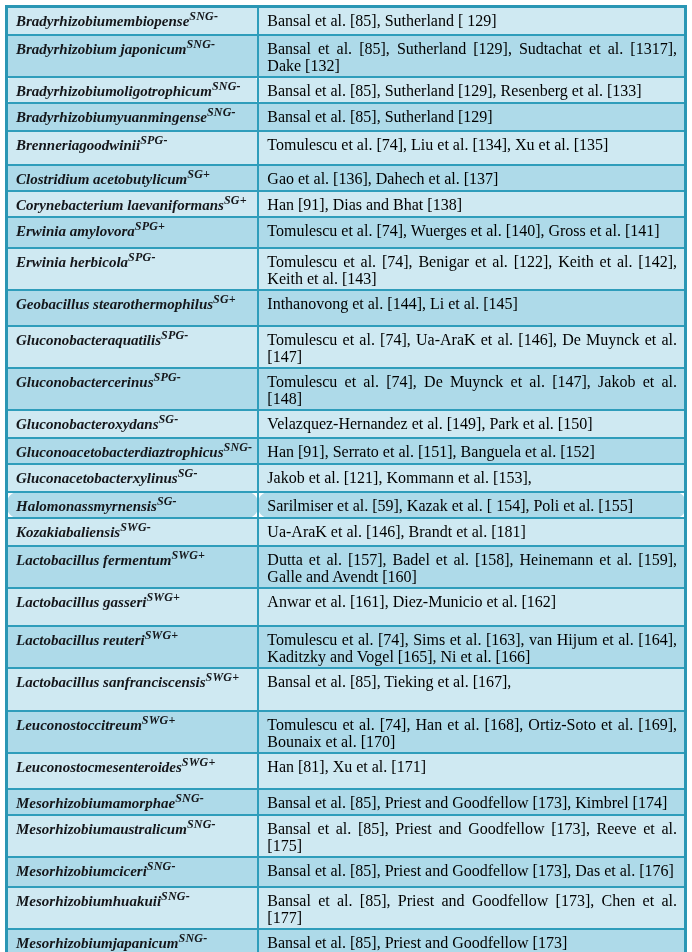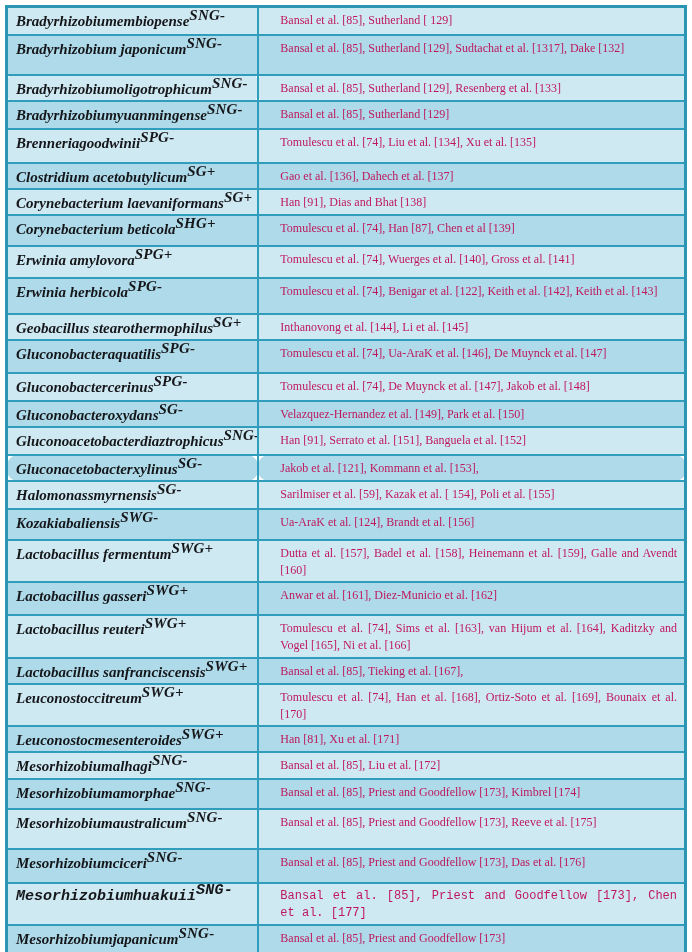--- a/index.html
+++ b/index.html
@@ -27,28 +27,28 @@
     width: 250px;
     font-weight: bold;
     font-style: italic;
     font-size: 15px;
     line-height: 18px;
     color: #14161a;
     padding: 4px 4px 2px 8px;
   }
   td.references-cell {
     width: 424px;
+    font-size: 16px;
+    line-height: 17px;
+    color: #000000;
+    text-align: justify;
+    padding: 4px 7px 2px 8px;
+  }
+  td.organism-cell sup {
     font-size: 12px;
-    line-height: 17px;
-    color: #be185d;
-    text-align: justify;
-    padding: 4px 7px 2px 21px;
-  }
-  td.organism-cell sup {
-    font-size: 15px;
     line-height: 0;
     vertical-align: super;
     letter-spacing: 0.2px;
   }
   tr:nth-child(odd) td  { background: #cfe9f2; }
   tr:nth-child(even) td { background: #aedae9; }
 
   
   tr:nth-child(1)  td { height: 28px; }
   tr:nth-child(2)  td { height: 40px; }
@@ -109,24 +109,20 @@
       </tr>
       <tr>
         <td class="organism-cell"><span>Clostridium acetobutylicum</span><sup>SG+</sup></td>
         <td class="references-cell">Gao et al. [136], Dahech et al. [137]</td>
       </tr>
       <tr>
         <td class="organism-cell"><span>Corynebacterium laevaniformans</span><sup>SG+</sup></td>
         <td class="references-cell">Han [91], Dias and Bhat [138]</td>
       </tr>
       <tr>
-        <td class="organism-cell"><span>Corynebacterium beticola</span><sup>SHG+</sup></td>
-        <td class="references-cell">Tomulescu et al. [74], Han [87], Chen et al [139]</td>
-      </tr>
-      <tr>
         <td class="organism-cell"><span>Erwinia amylovora</span><sup>SPG+</sup></td>
         <td class="references-cell">Tomulescu et al. [74], Wuerges et al. [140], Gross et al. [141]</td>
       </tr>
       <tr>
         <td class="organism-cell"><span>Erwinia herbicola</span><sup>SPG-</sup></td>
         <td class="references-cell">Tomulescu et al. [74], Benigar et al. [122], Keith et al. [142], Keith et al. [143]</td>
       </tr>
       <tr>
         <td class="organism-cell"><span>Geobacillus stearothermophilus</span><sup>SG+</sup></td>
         <td class="references-cell">Inthanovong et al. [144], Li et al. [145]</td>
@@ -150,21 +146,21 @@
       <tr>
         <td class="organism-cell"><span>Gluconacetobacterxylinus</span><sup>SG-</sup></td>
         <td class="references-cell">Jakob et al. [121], Kommann et al. [153],</td>
       </tr>
       <tr>
         <td class="organism-cell"><span>Halomonassmyrnensis</span><sup>SG-</sup></td>
         <td class="references-cell">Sarilmiser et al. [59], Kazak et al. [ 154], Poli et al. [155]</td>
       </tr>
       <tr>
         <td class="organism-cell"><span>Kozakiabaliensis</span><sup>SWG-</sup></td>
-        <td class="references-cell">Ua-AraK et al. [124], Brandt et al. [156]</td>
+        <td class="references-cell">Ua-AraK et al. [146], Brandt et al. [181]</td>
       </tr>
       <tr>
         <td class="organism-cell"><span>Lactobacillus fermentum</span><sup>SWG+</sup></td>
         <td class="references-cell">Dutta et al. [157], Badel et al. [158], Heinemann et al. [159], Galle and Avendt [160]</td>
       </tr>
       <tr>
         <td class="organism-cell"><span>Lactobacillus gasseri</span><sup>SWG+</sup></td>
         <td class="references-cell">Anwar et al. [161], Diez-Municio et al. [162]</td>
       </tr>
       <tr>
@@ -175,24 +171,20 @@
         <td class="organism-cell"><span>Lactobacillus sanfranciscensis</span><sup>SWG+</sup></td>
         <td class="references-cell">Bansal et al. [85], Tieking et al. [167],</td>
       </tr>
       <tr>
         <td class="organism-cell"><span>Leuconostoccitreum</span><sup>SWG+</sup></td>
         <td class="references-cell">Tomulescu et al. [74], Han et al. [168], Ortiz-Soto et al. [169], Bounaix et al. [170]</td>
       </tr>
       <tr>
         <td class="organism-cell"><span>Leuconostocmesenteroides</span><sup>SWG+</sup></td>
         <td class="references-cell">Han [81], Xu et al. [171]</td>
-      </tr>
-      <tr>
-        <td class="organism-cell"><span>Mesorhizobiumalhagi</span><sup>SNG-</sup></td>
-        <td class="references-cell">Bansal et al. [85], Liu et al. [172]</td>
       </tr>
       <tr>
         <td class="organism-cell"><span>Mesorhizobiumamorphae</span><sup>SNG-</sup></td>
         <td class="references-cell">Bansal et al. [85], Priest and Goodfellow [173], Kimbrel [174]</td>
       </tr>
       <tr>
         <td class="organism-cell"><span>Mesorhizobiumaustralicum</span><sup>SNG-</sup></td>
         <td class="references-cell">Bansal et al. [85], Priest and Goodfellow [173], Reeve et al. [175]</td>
       </tr>
       <tr>

